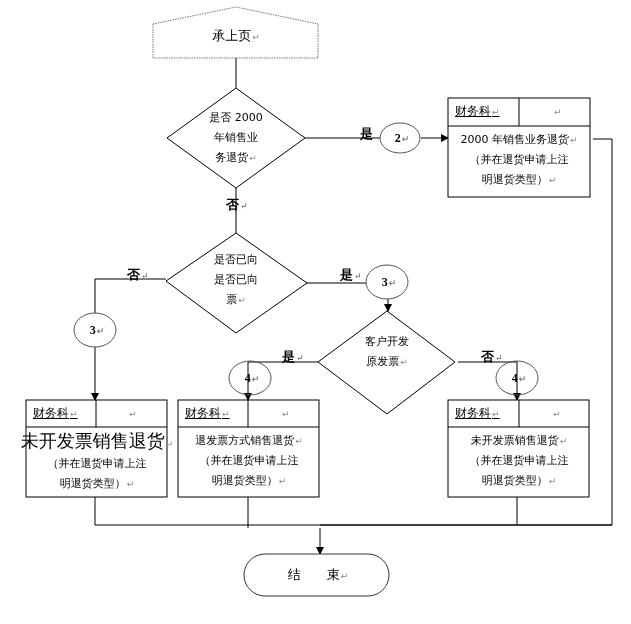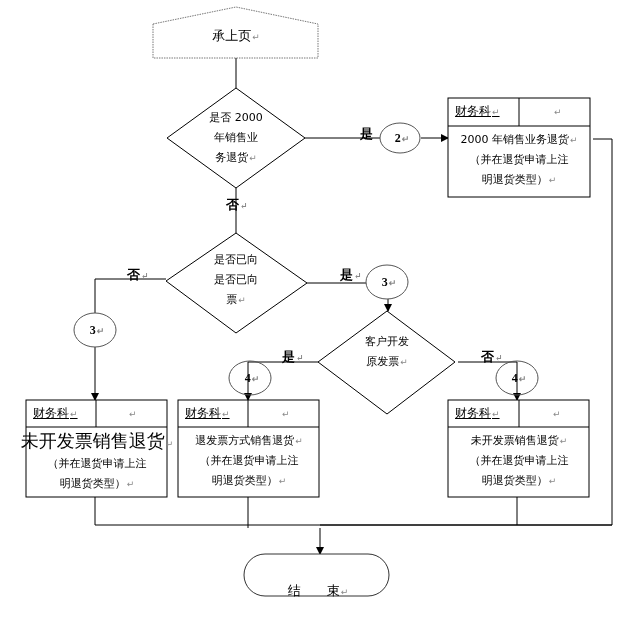--- a/index.html
+++ b/index.html
@@ -136,15 +136,15 @@
 </div>
 
 <div class="txt boxhdr" style="left:455px; top:407px;"><span>财务科</span><span class="pm">↵</span></div>
 <div class="txt pm" style="left:552px; top:410px;">↵</div>
 <div class="txt boxbody center" style="left:519px; top:431px;">
   <div><span>未开发票销售退货</span><span class="pm">↵</span></div>
   <div>（并在退货申请上注</div>
   <div><span>明退货类型）</span><span class="pm">↵</span></div>
 </div>
 
-<div class="txt center" style="left:318px; top:568px; font-size:13px;margin-top:16px;">
+<div class="txt center" style="left:318px; top:568px; font-size:13px;">
   <span>结　　束</span><span class="pm">↵</span>
 </div>
 
 </body></html>

